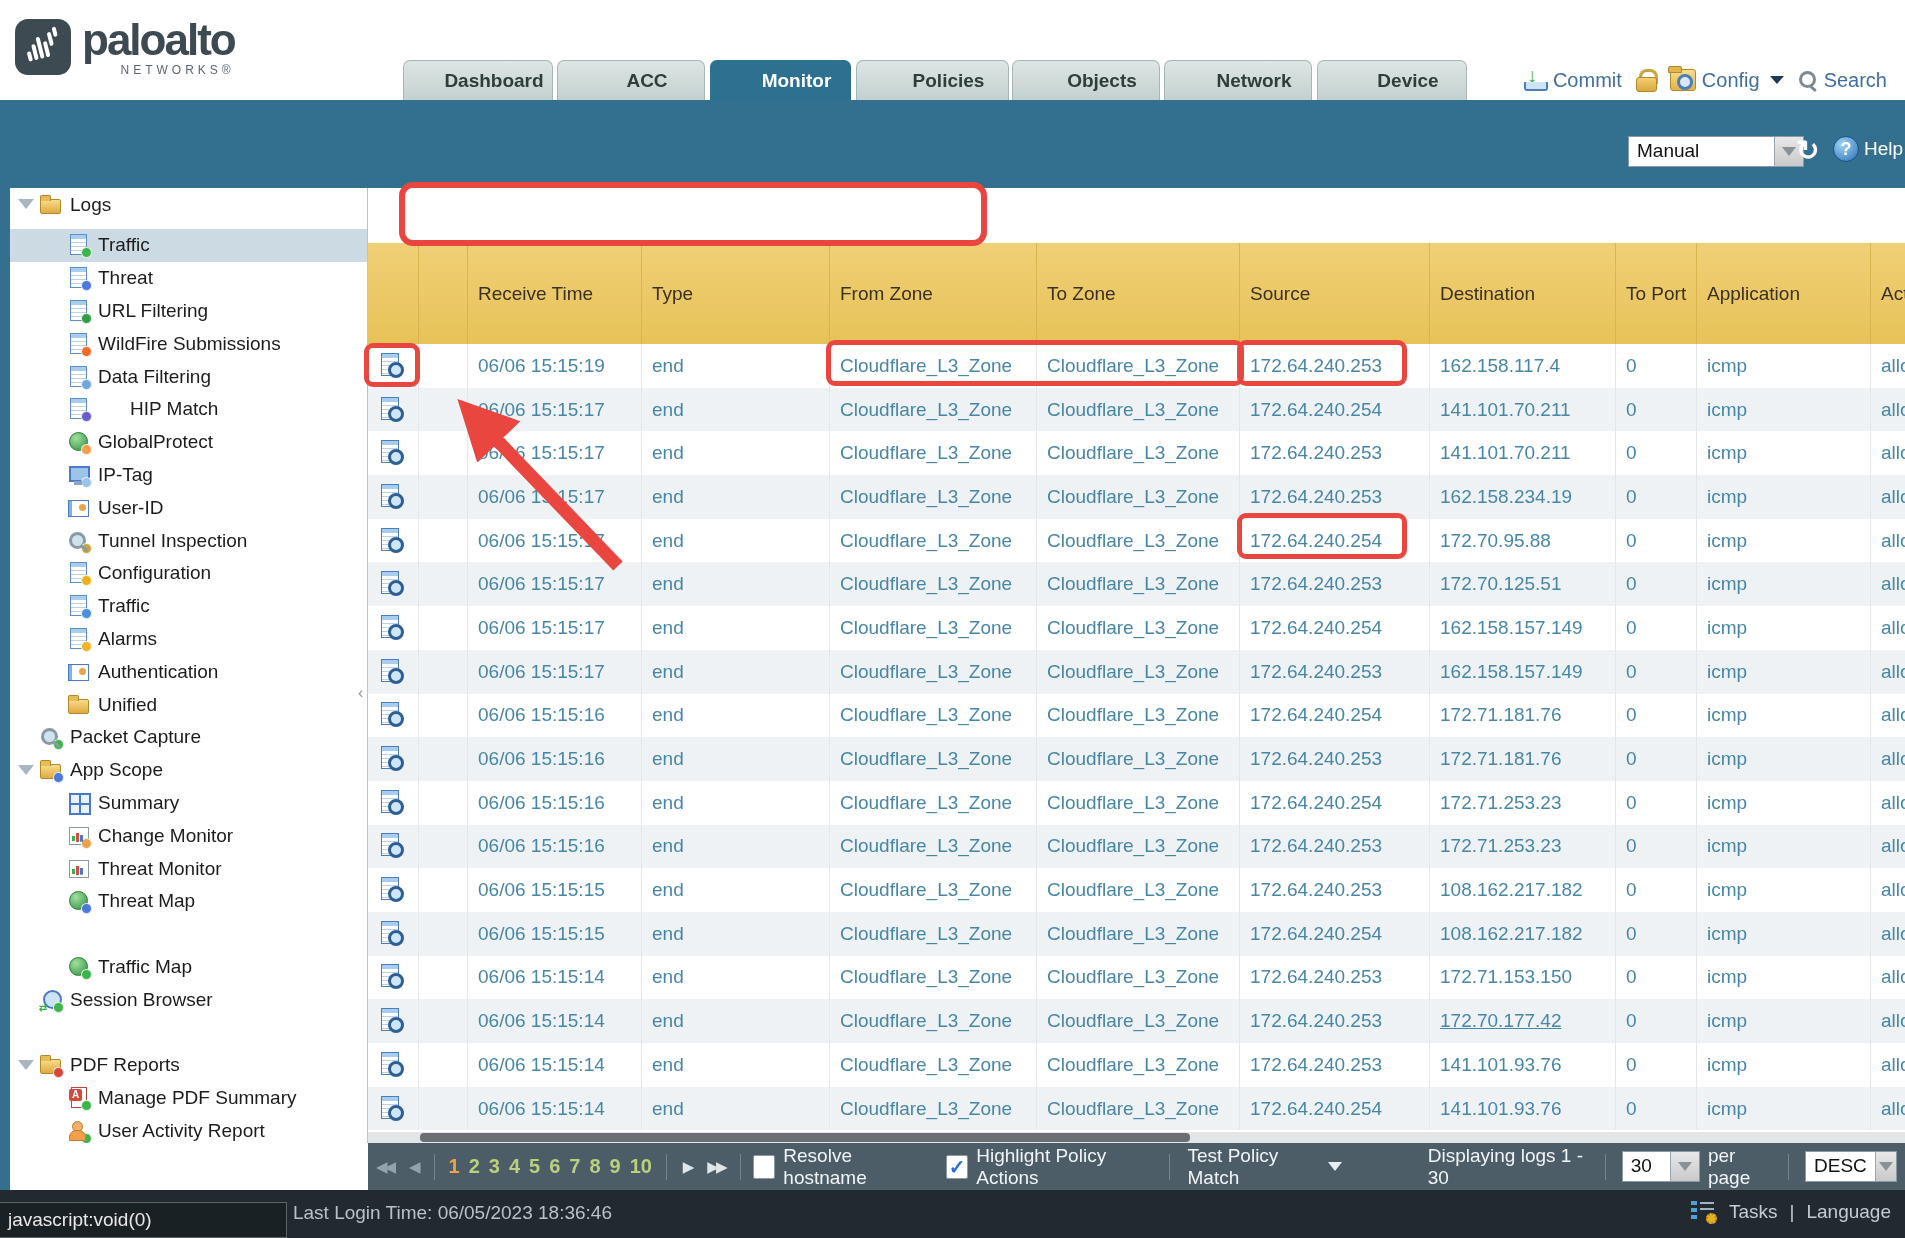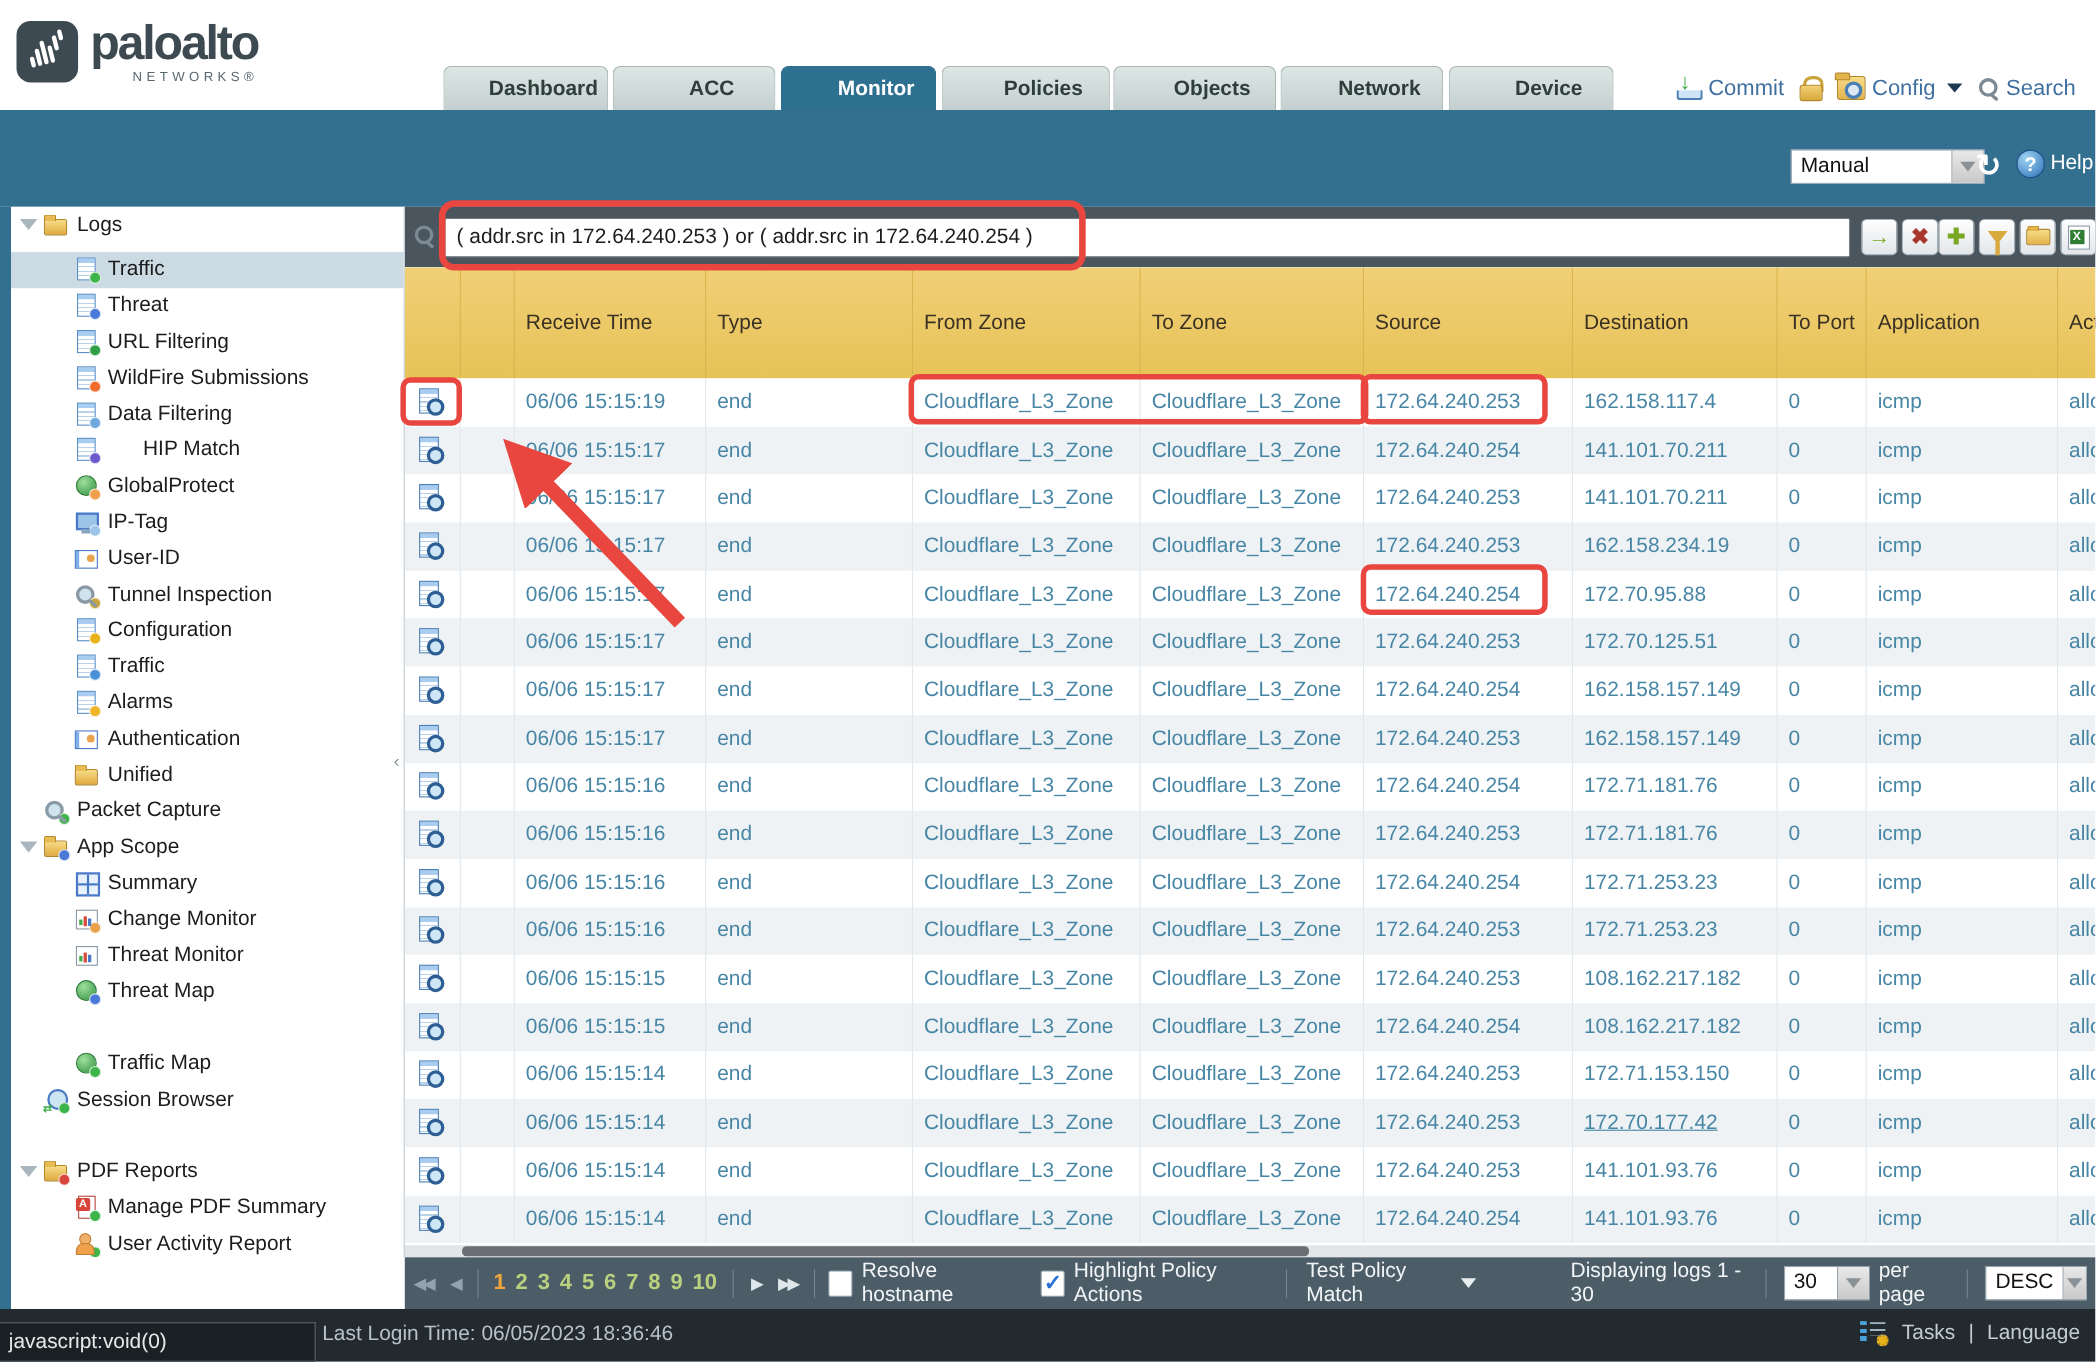--- a/index.html
+++ b/index.html
@@ -208,42 +208,20 @@
     <span class="sel-btn">
         <span class="sel-arrow"></span>
       </span>
   </div>
   <div class="ic-refresh">↻</div>
   <div class="help-group">
     <span class="ic-help">?</span>
     <span class="help-label">Help</span>
   </div>
 
-  <div class="filter-bar">
-    <span class="ic-mag filter-mag"></span>
-    <input class="filter-input" value="( addr.src in 172.64.240.253 ) or ( addr.src in 172.64.240.254 )" style="">
-    <div class="fbtn" style="left:1324px">
-        <span class="g" style="color:#7aa824">→</span>
-      </div>
-    <div class="fbtn" style="left:1357px; margin-left:4px">
-        <span class="g" style="color:#a8372c">✖</span>
-      </div>
-    <div class="fbtn" style="left:1394px">
-        <span class="g" style="color:#7aa824">✚</span>
-      </div>
-    <div class="fbtn" style="left:1431px">
-        <span class="ic-funnel"></span>
-      </div>
-    <div class="fbtn" style="left:1468px">
-        <span class="ic-folder-sm"></span>
-      </div>
-    <div class="fbtn" style="left:1505px">
-        <span class="ic-export"></span>
-      </div>
-  </div>
 
   <div class="sidebar" id="sidebar">
       <div class="tree-item" style="top: 0;">
         <span class="expander" style="left: 8px; position: absolute; top: 11px;"></span>
         <span class="ti k-folder" style="margin-left: 30px;"></span>
         <span class="tree-label">Logs</span>
       </div>
       <div class="tree-item selected" style="top: 40.8px;">
         <span class="ti k-doc" style="margin-left: 58px;">
           <span class="bdg" style="background: rgb(61, 181, 74);"></span>

